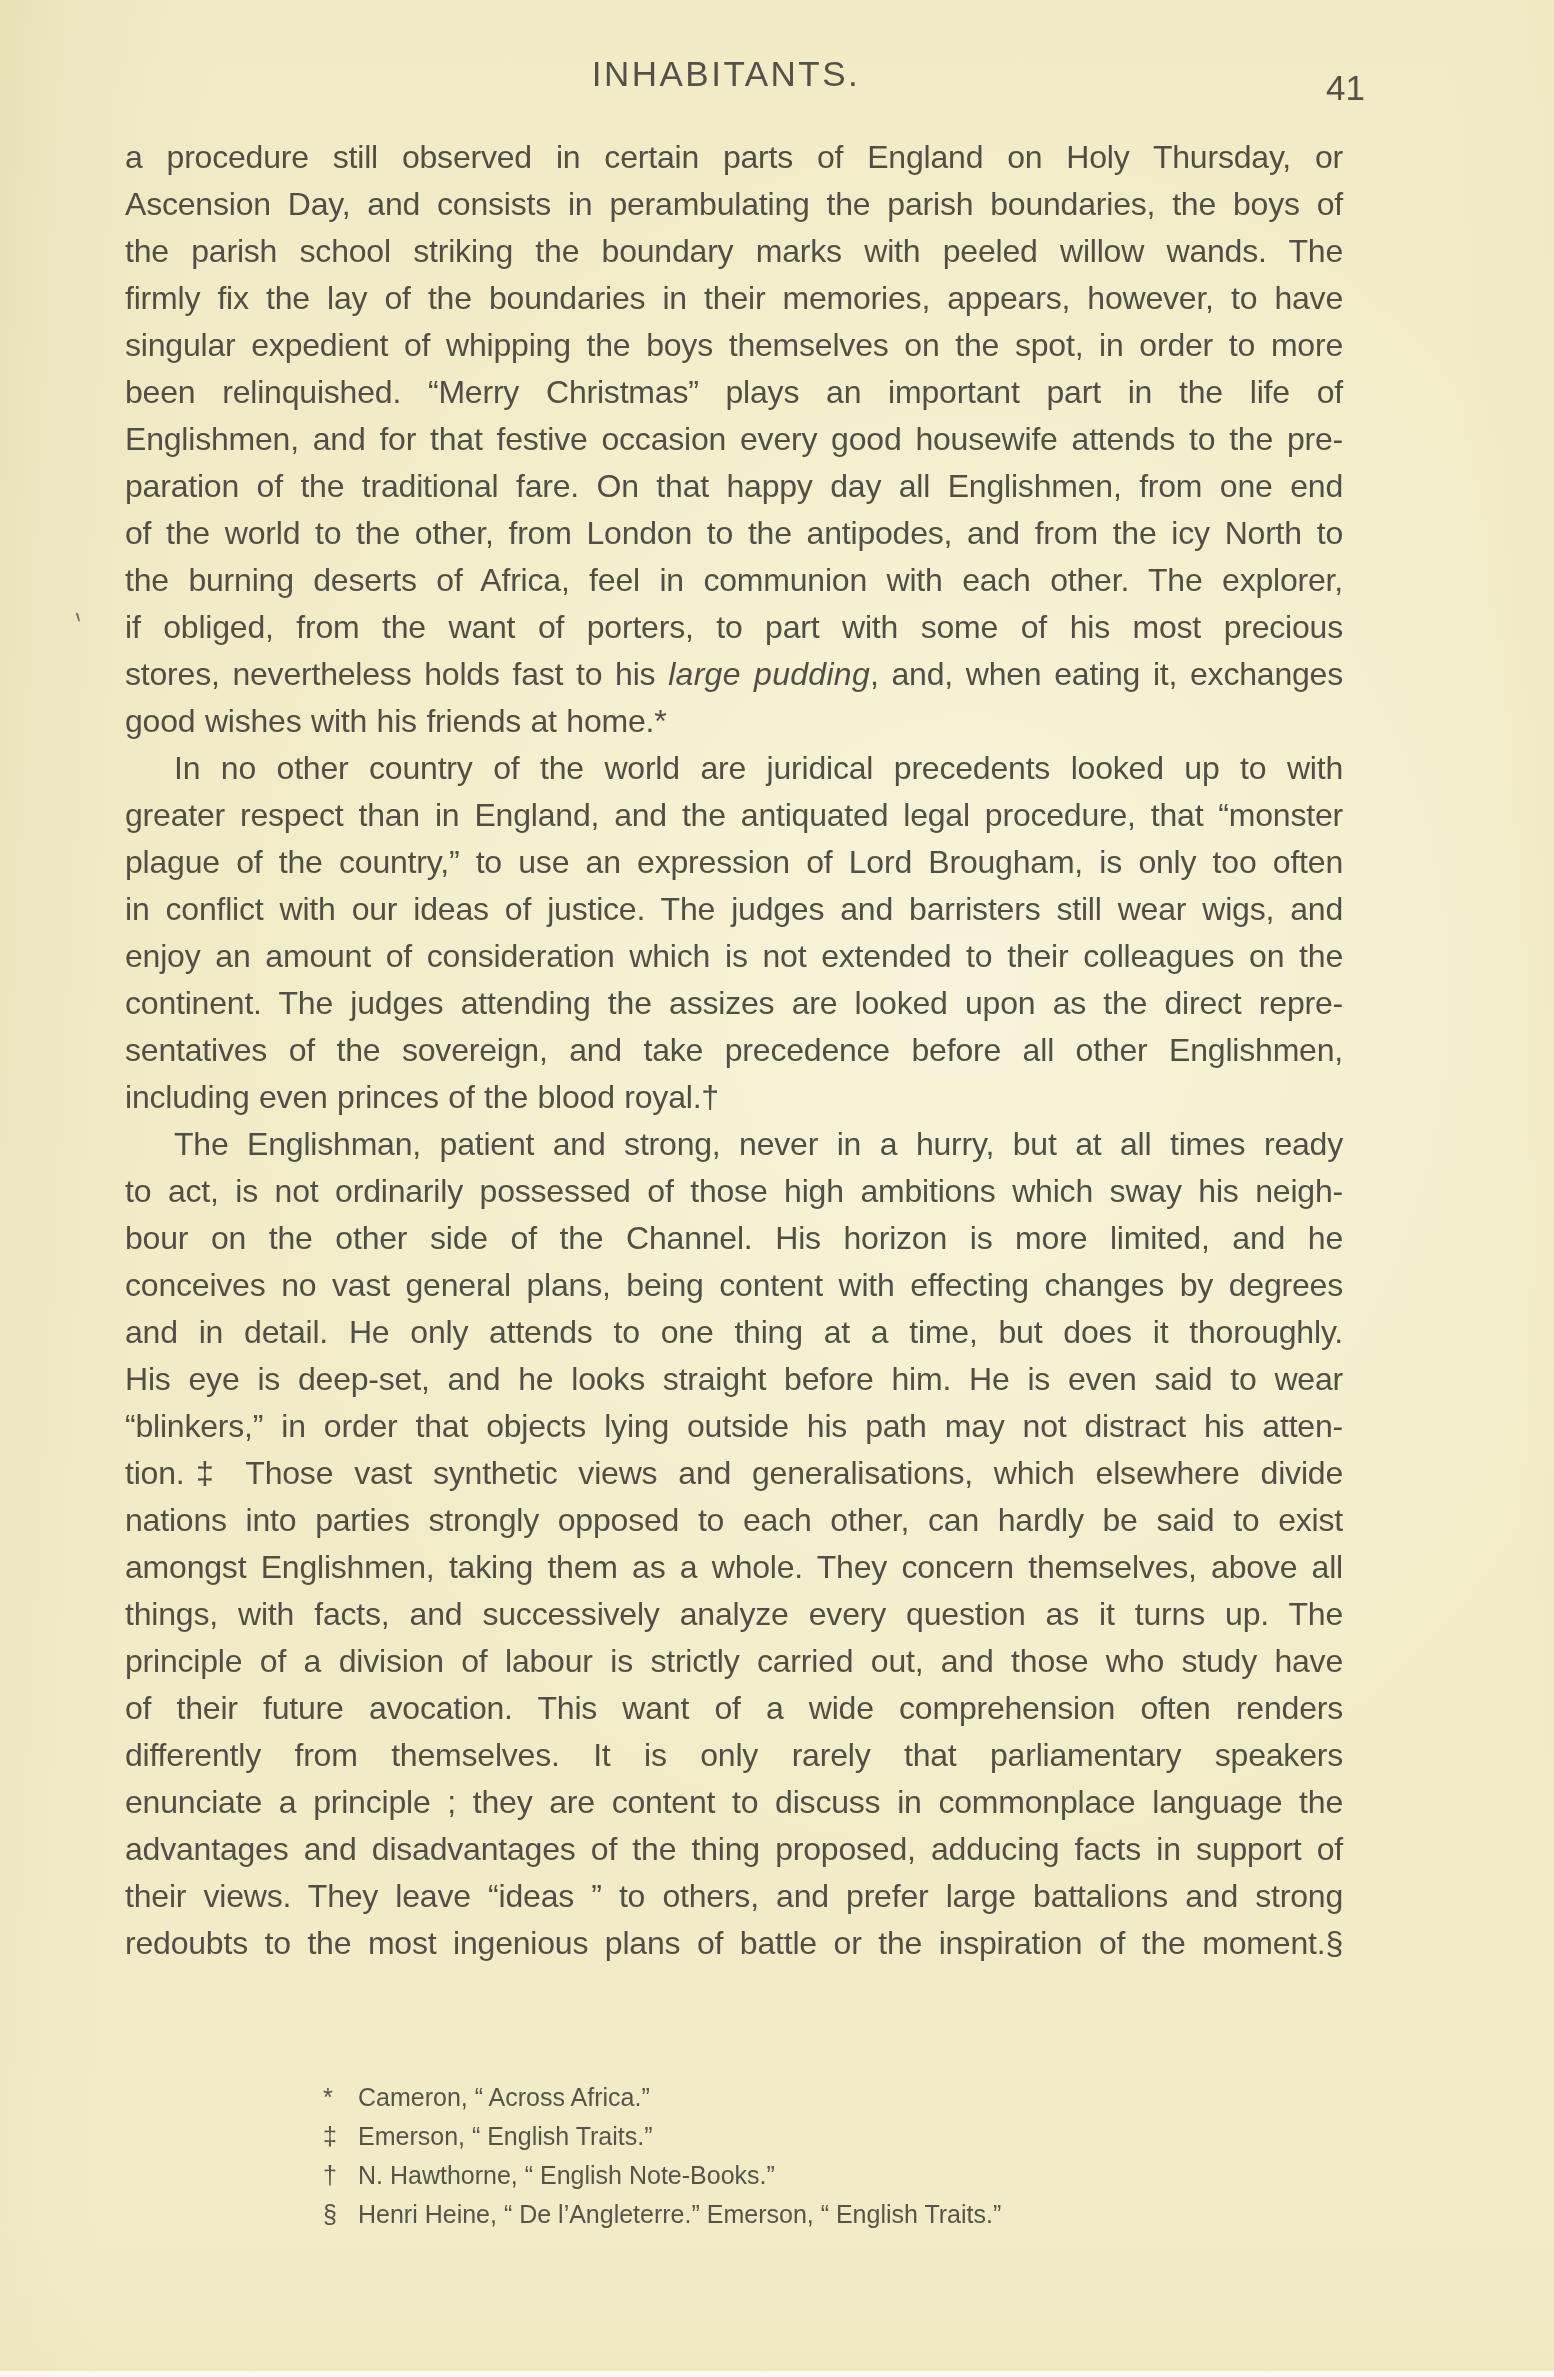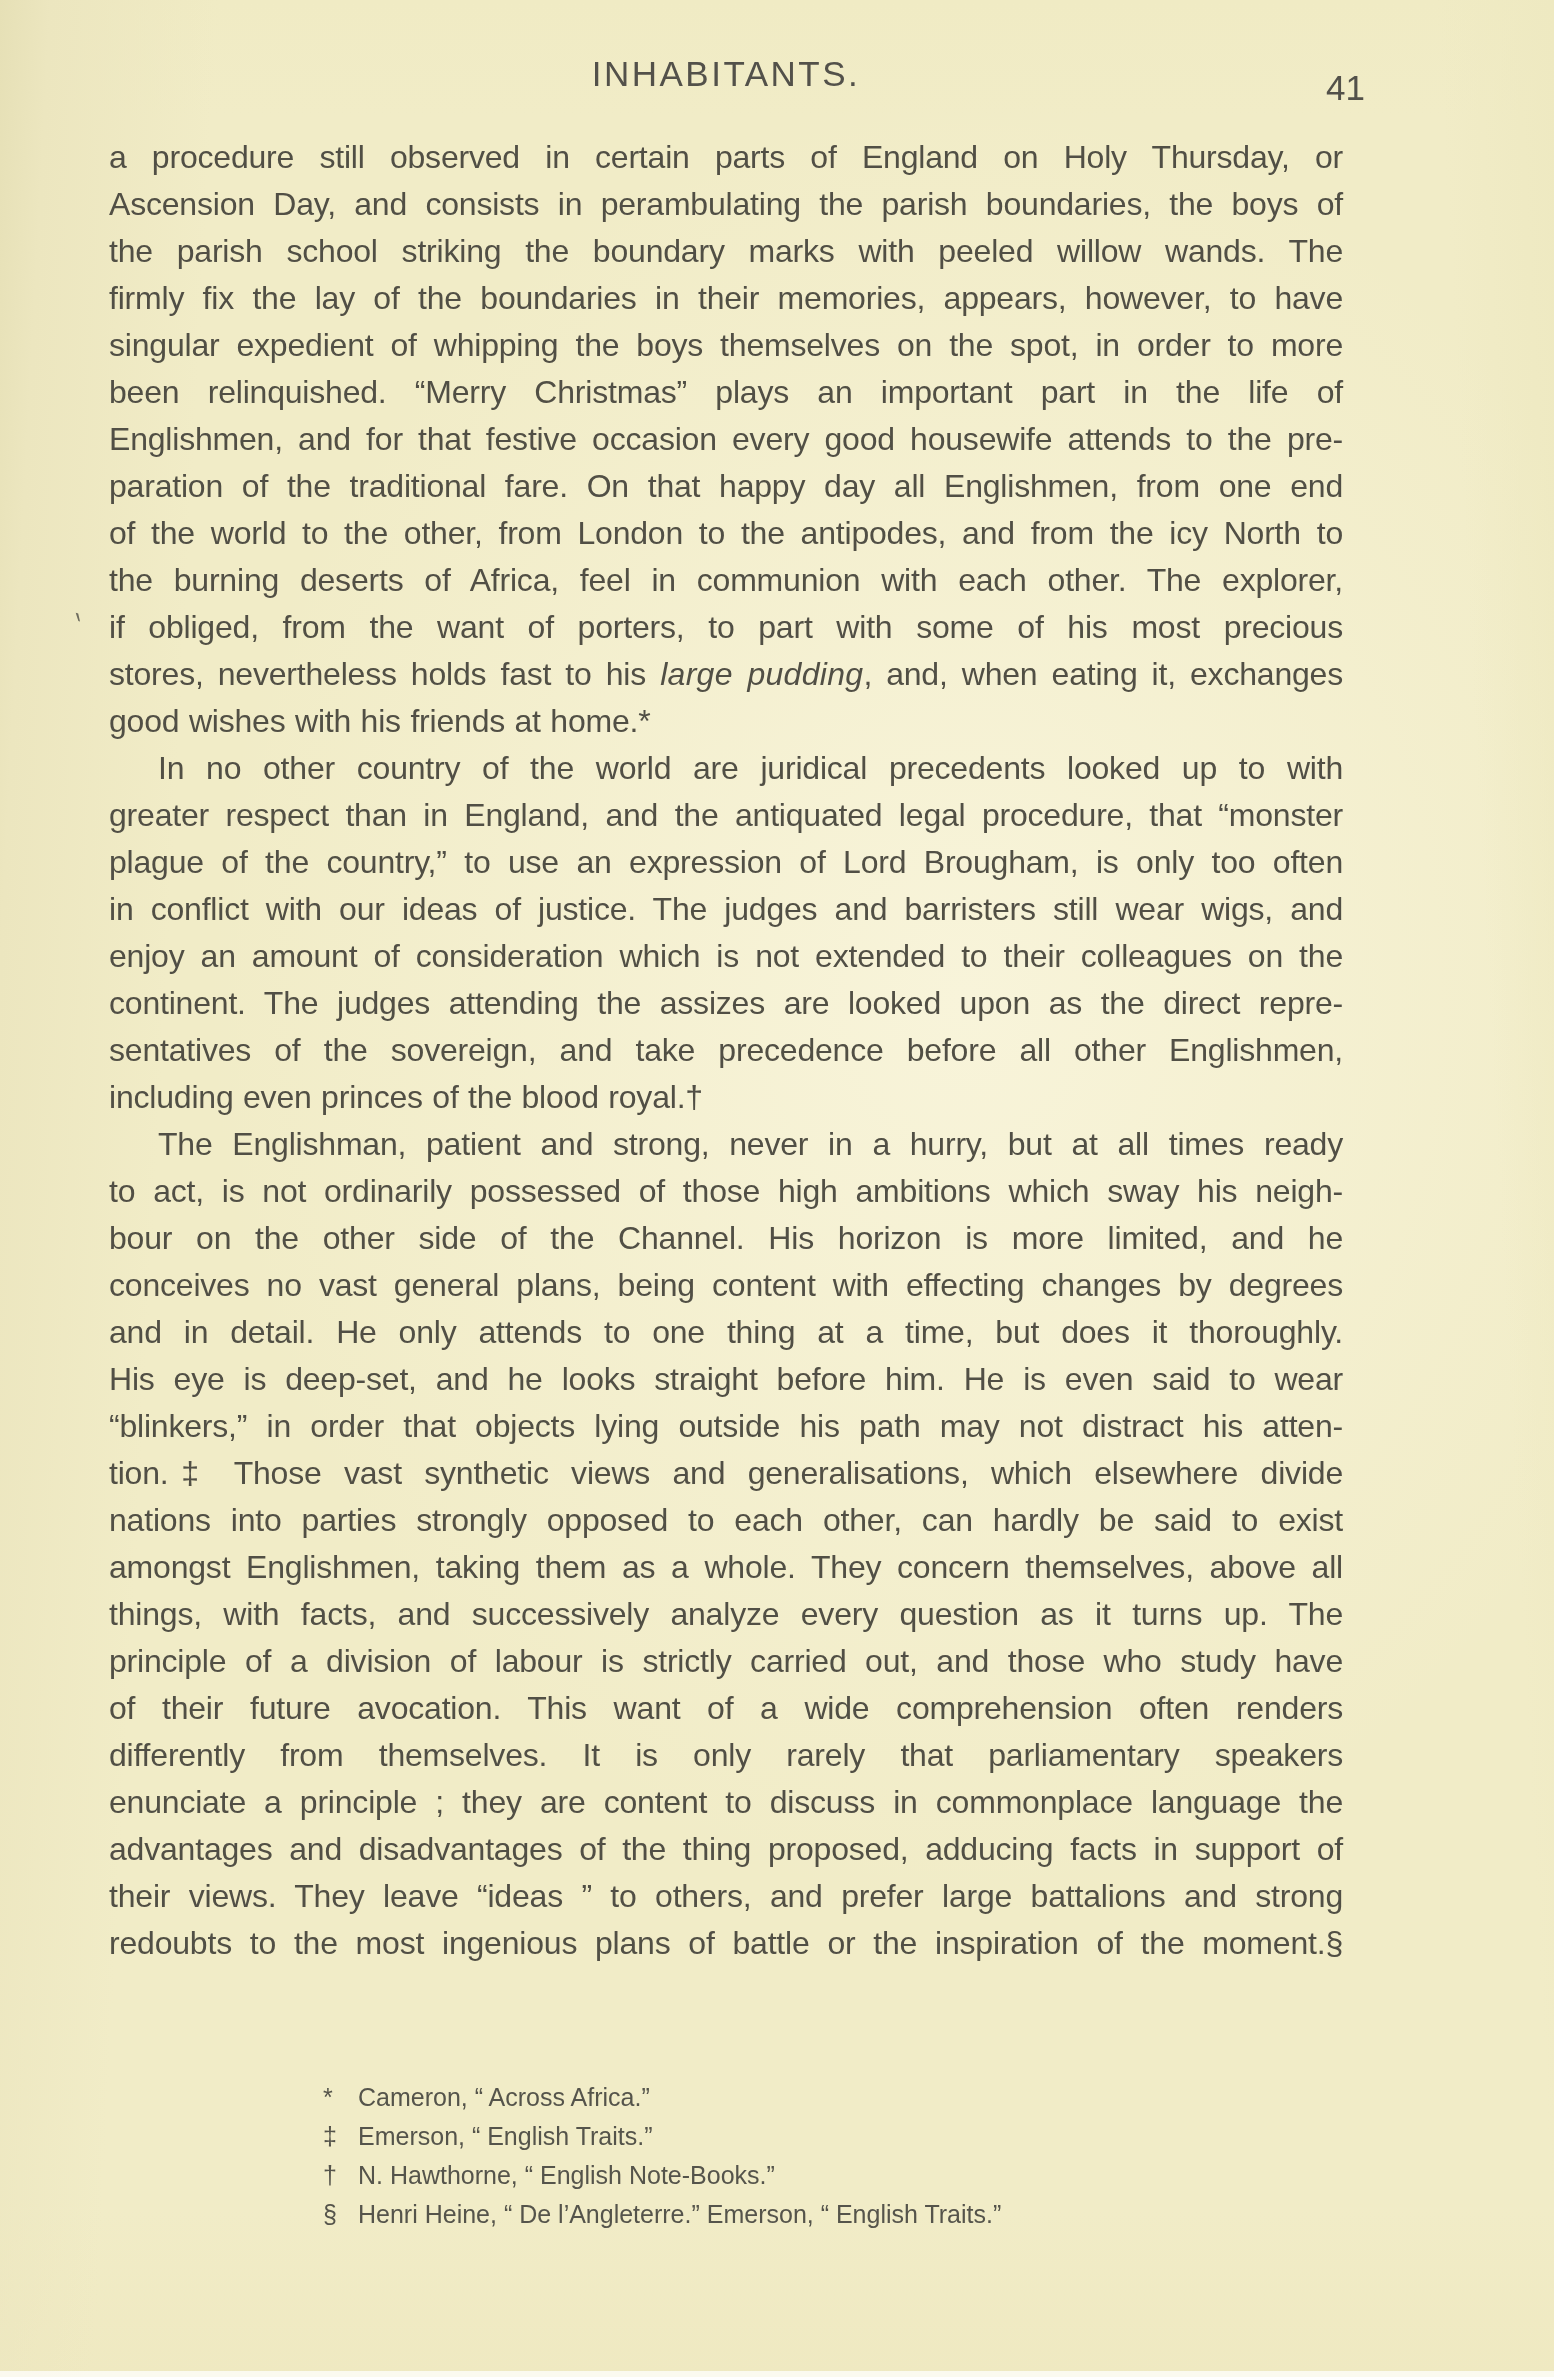--- a/index.html
+++ b/index.html
@@ -32,20 +32,21 @@
     position:absolute;right:-22px;top:1.7px;font-size:35px;color:#53514a;margin-top:12px;
   }
   .body-text{
     position:absolute;left:109px;top:134px;width:1234px;
     font-size:32px;letter-spacing:-0.2px;word-spacing:0.8px;
   }
   .line{
     line-height:47px;
     text-align:justify;
     text-align-last:justify;
+    margin-left:16px;
   }
   .line.indent{text-indent:49px;}
   .line.short{text-align-last:left;}
   .footnotes{
     position:absolute;left:109px;top:2078px;width:1234px;
     font-size:25px;color:#55544b;
   }
   .footnote{line-height:39px;padding-left:214px;}
   .fn-symbol{display:inline-block;width:35px;}
   .margin-mark{

